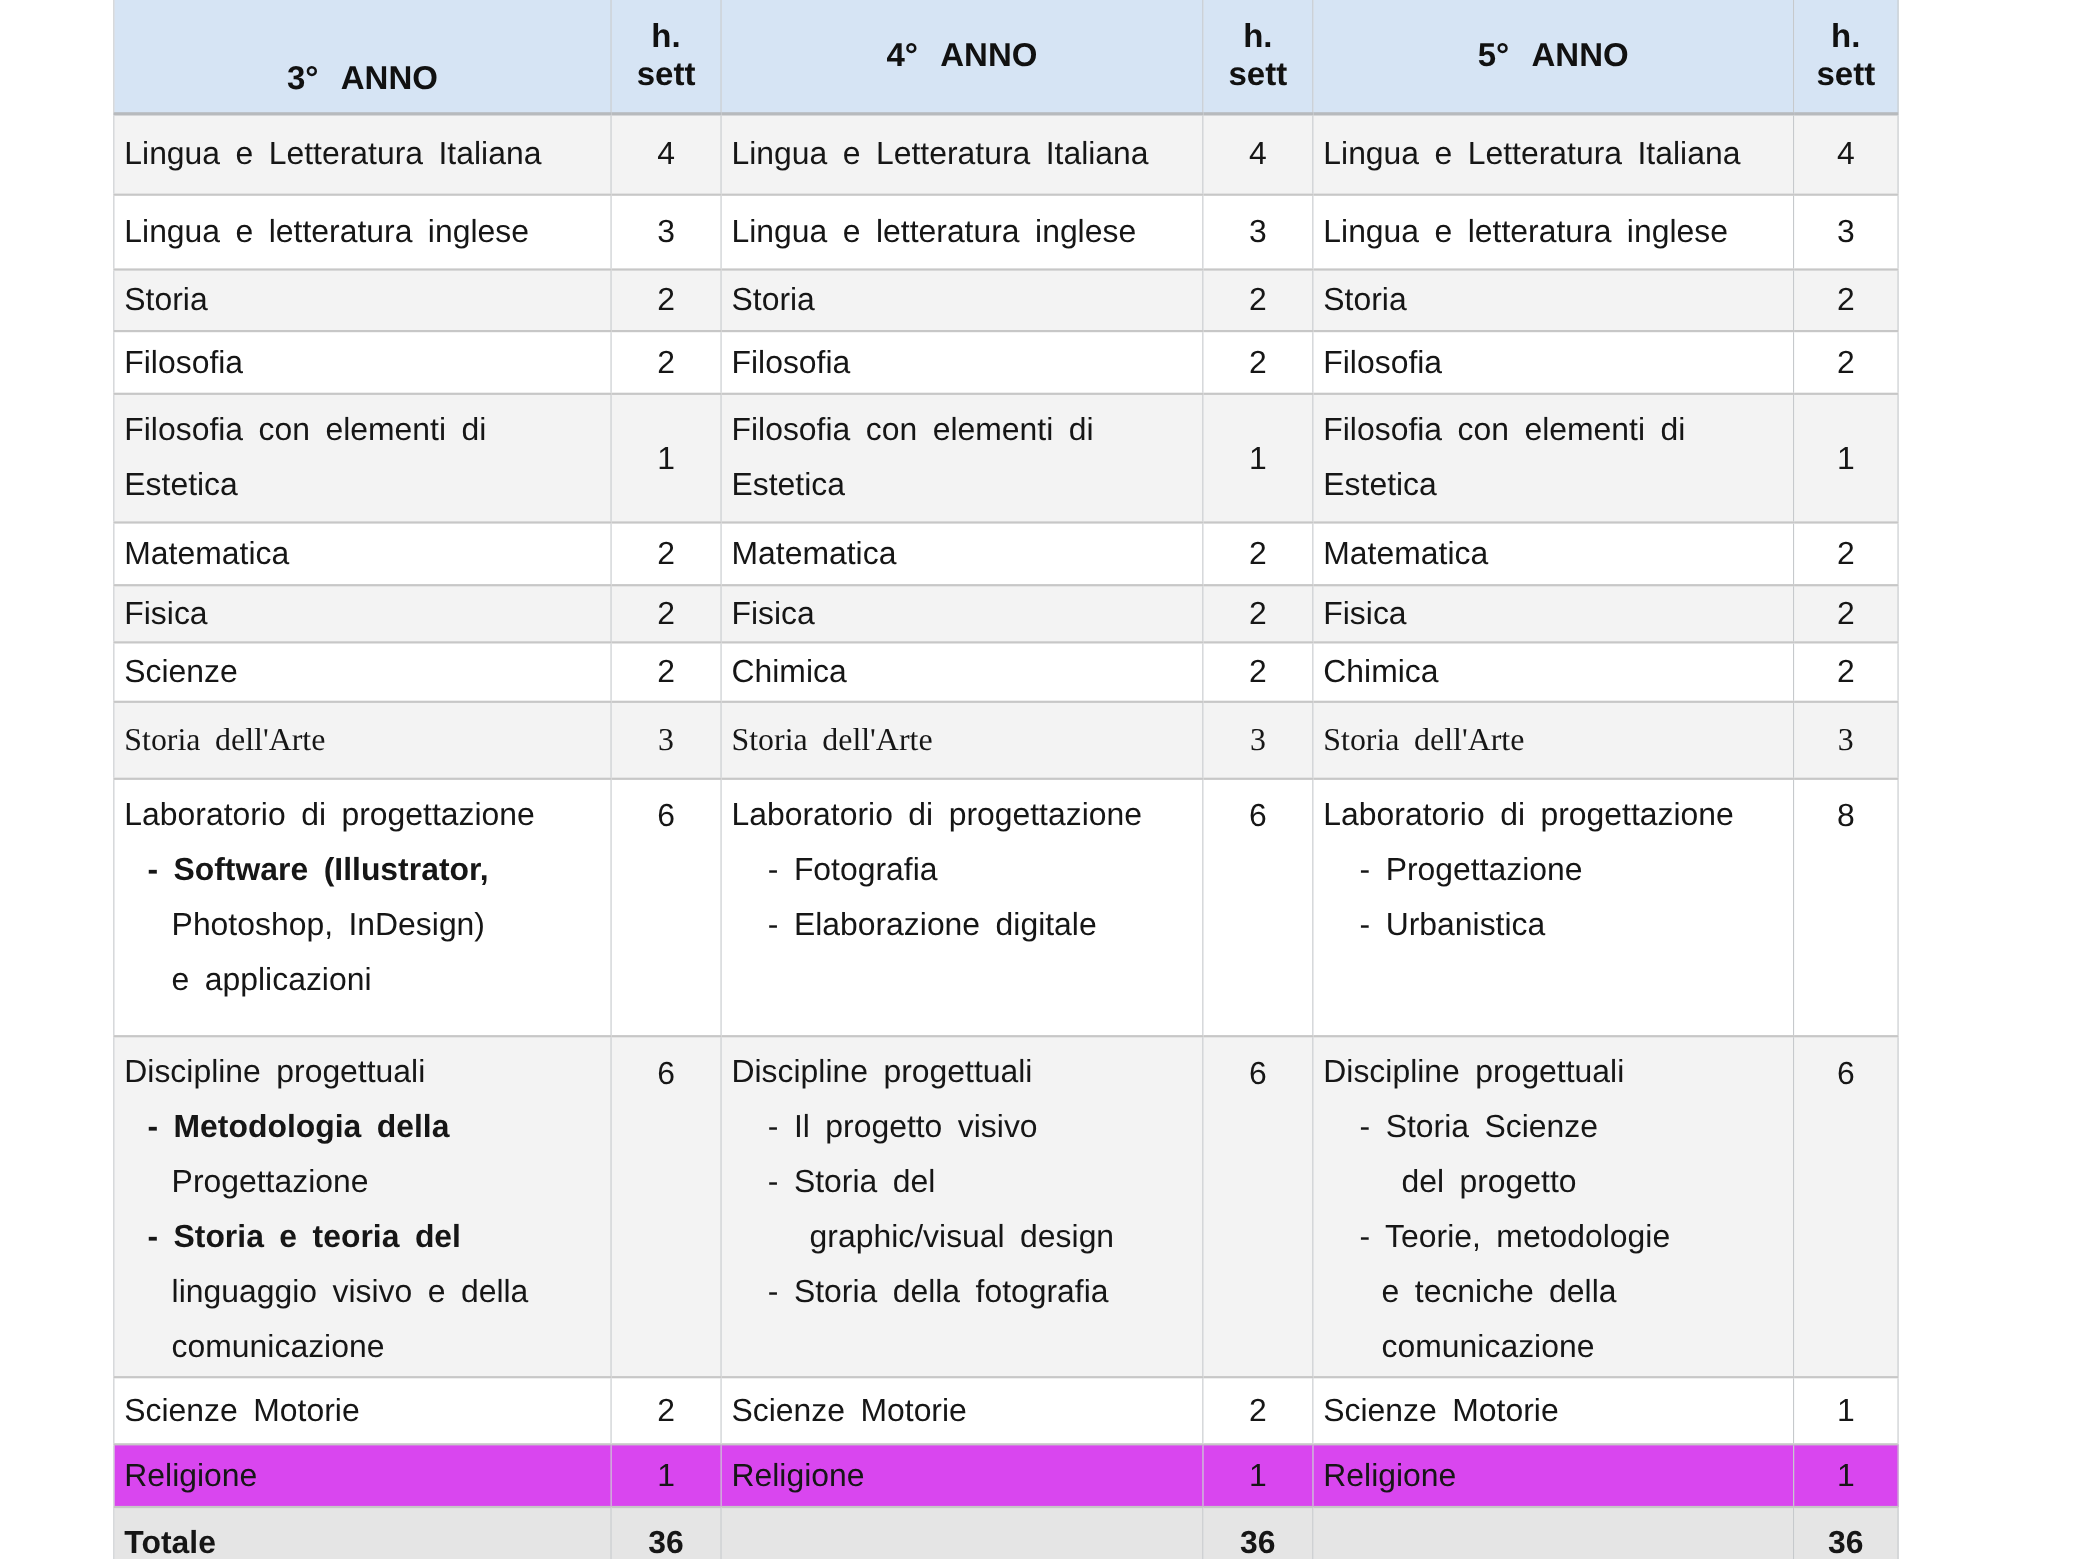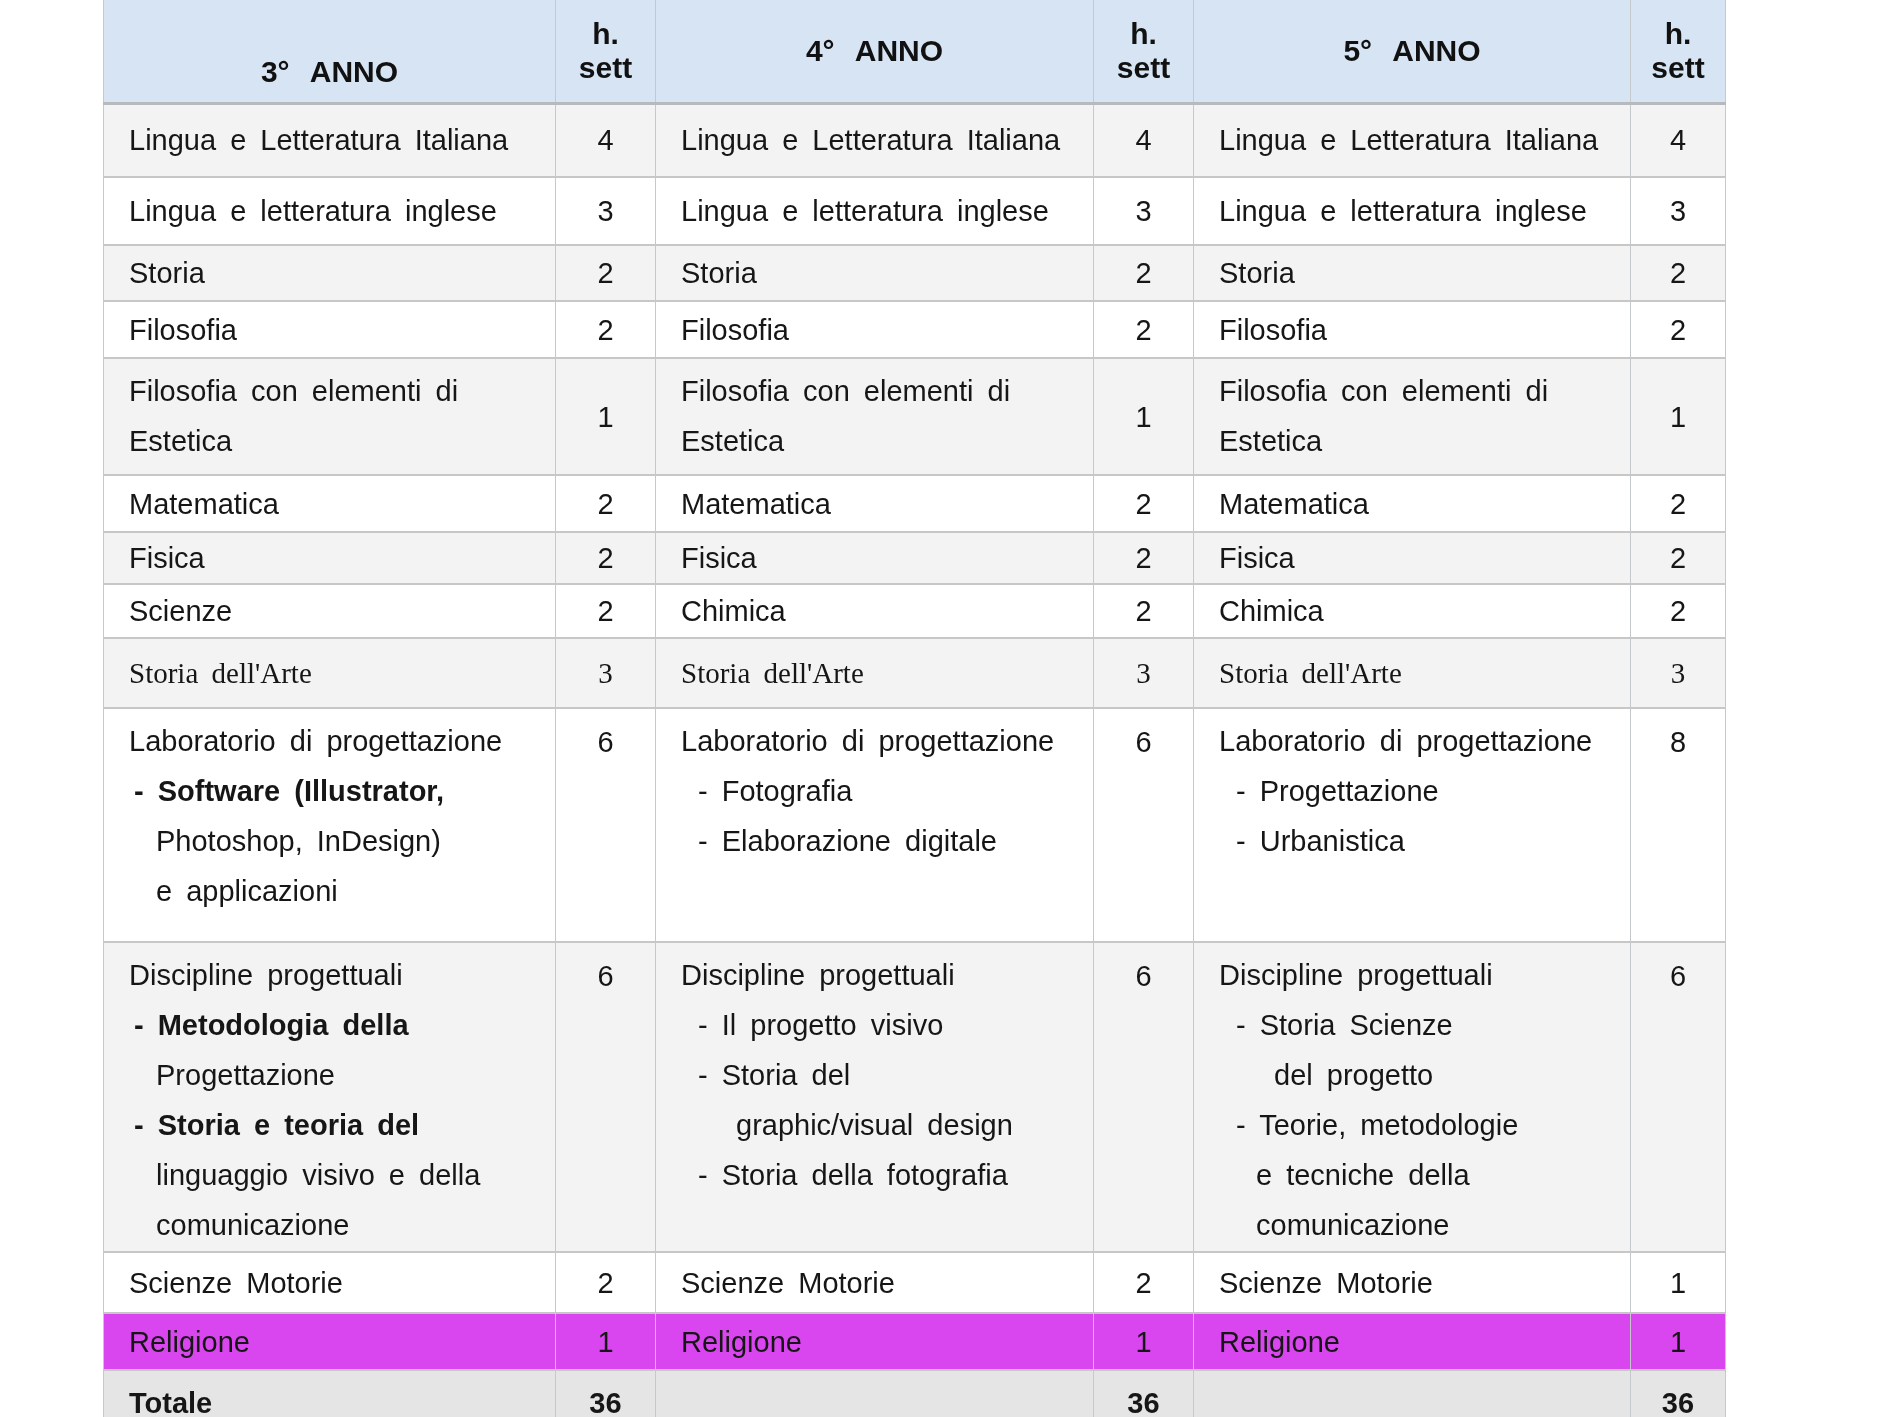--- a/index.html
+++ b/index.html
@@ -33,21 +33,21 @@
   td.hours{text-align:center;vertical-align:middle;}
   td.subject.multi{vertical-align:top;padding-top:7px;}
   tr.num-top td.hours{vertical-align:top;padding-top:8px;}
 
   tr.r-gray  td{background:#f3f3f3;}
   tr.r-white td{background:#ffffff;}
   tr.r-dark  td{background:#d946ef;}
   tr.r-total td{background:#e5e5e5;font-weight:bold;}
 
   .line{line-height:50px;white-space:nowrap;}
-  .ind0{padding-left:0;margin-left:16px;}
+  .ind0{padding-left:0;}
   .ind1{padding-left:21px;font-weight:bold;}  
   .ind2{padding-left:43px;}  
   .ind3{padding-left:33px;}  
   .ind4{padding-left:71px;}  
   .ind5{padding-left:53px;}  
 
   tbody tr:nth-child(1){height:74px;}
   tbody tr:nth-child(2){height:68px;}
   tbody tr:nth-child(3){height:56px;}
   tbody tr:nth-child(4){height:57px;}

